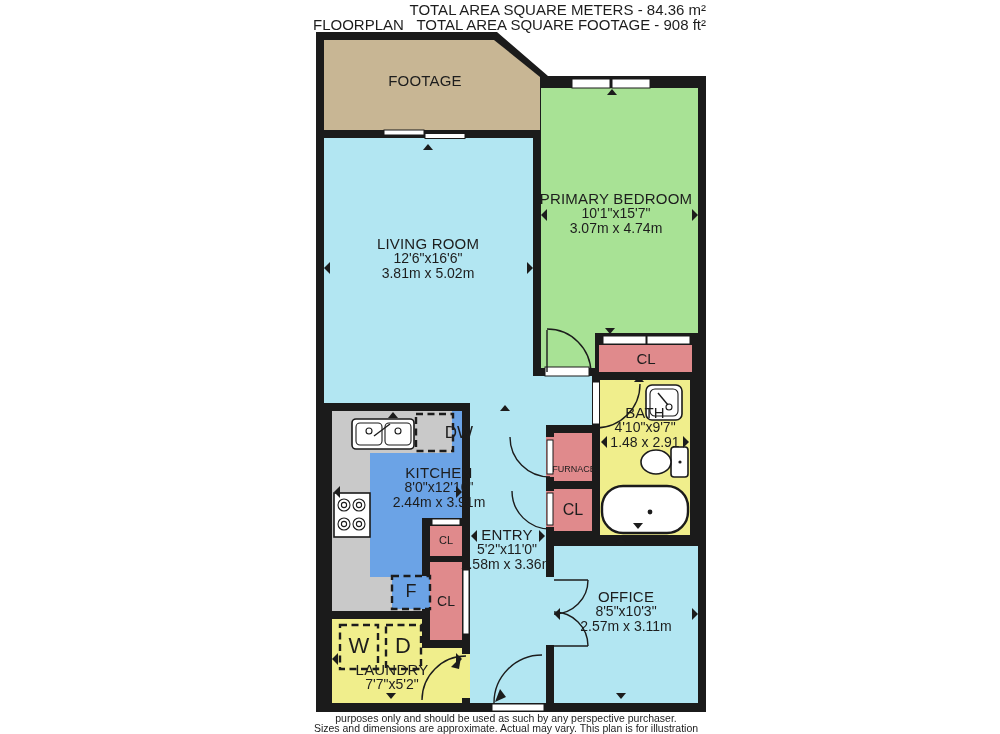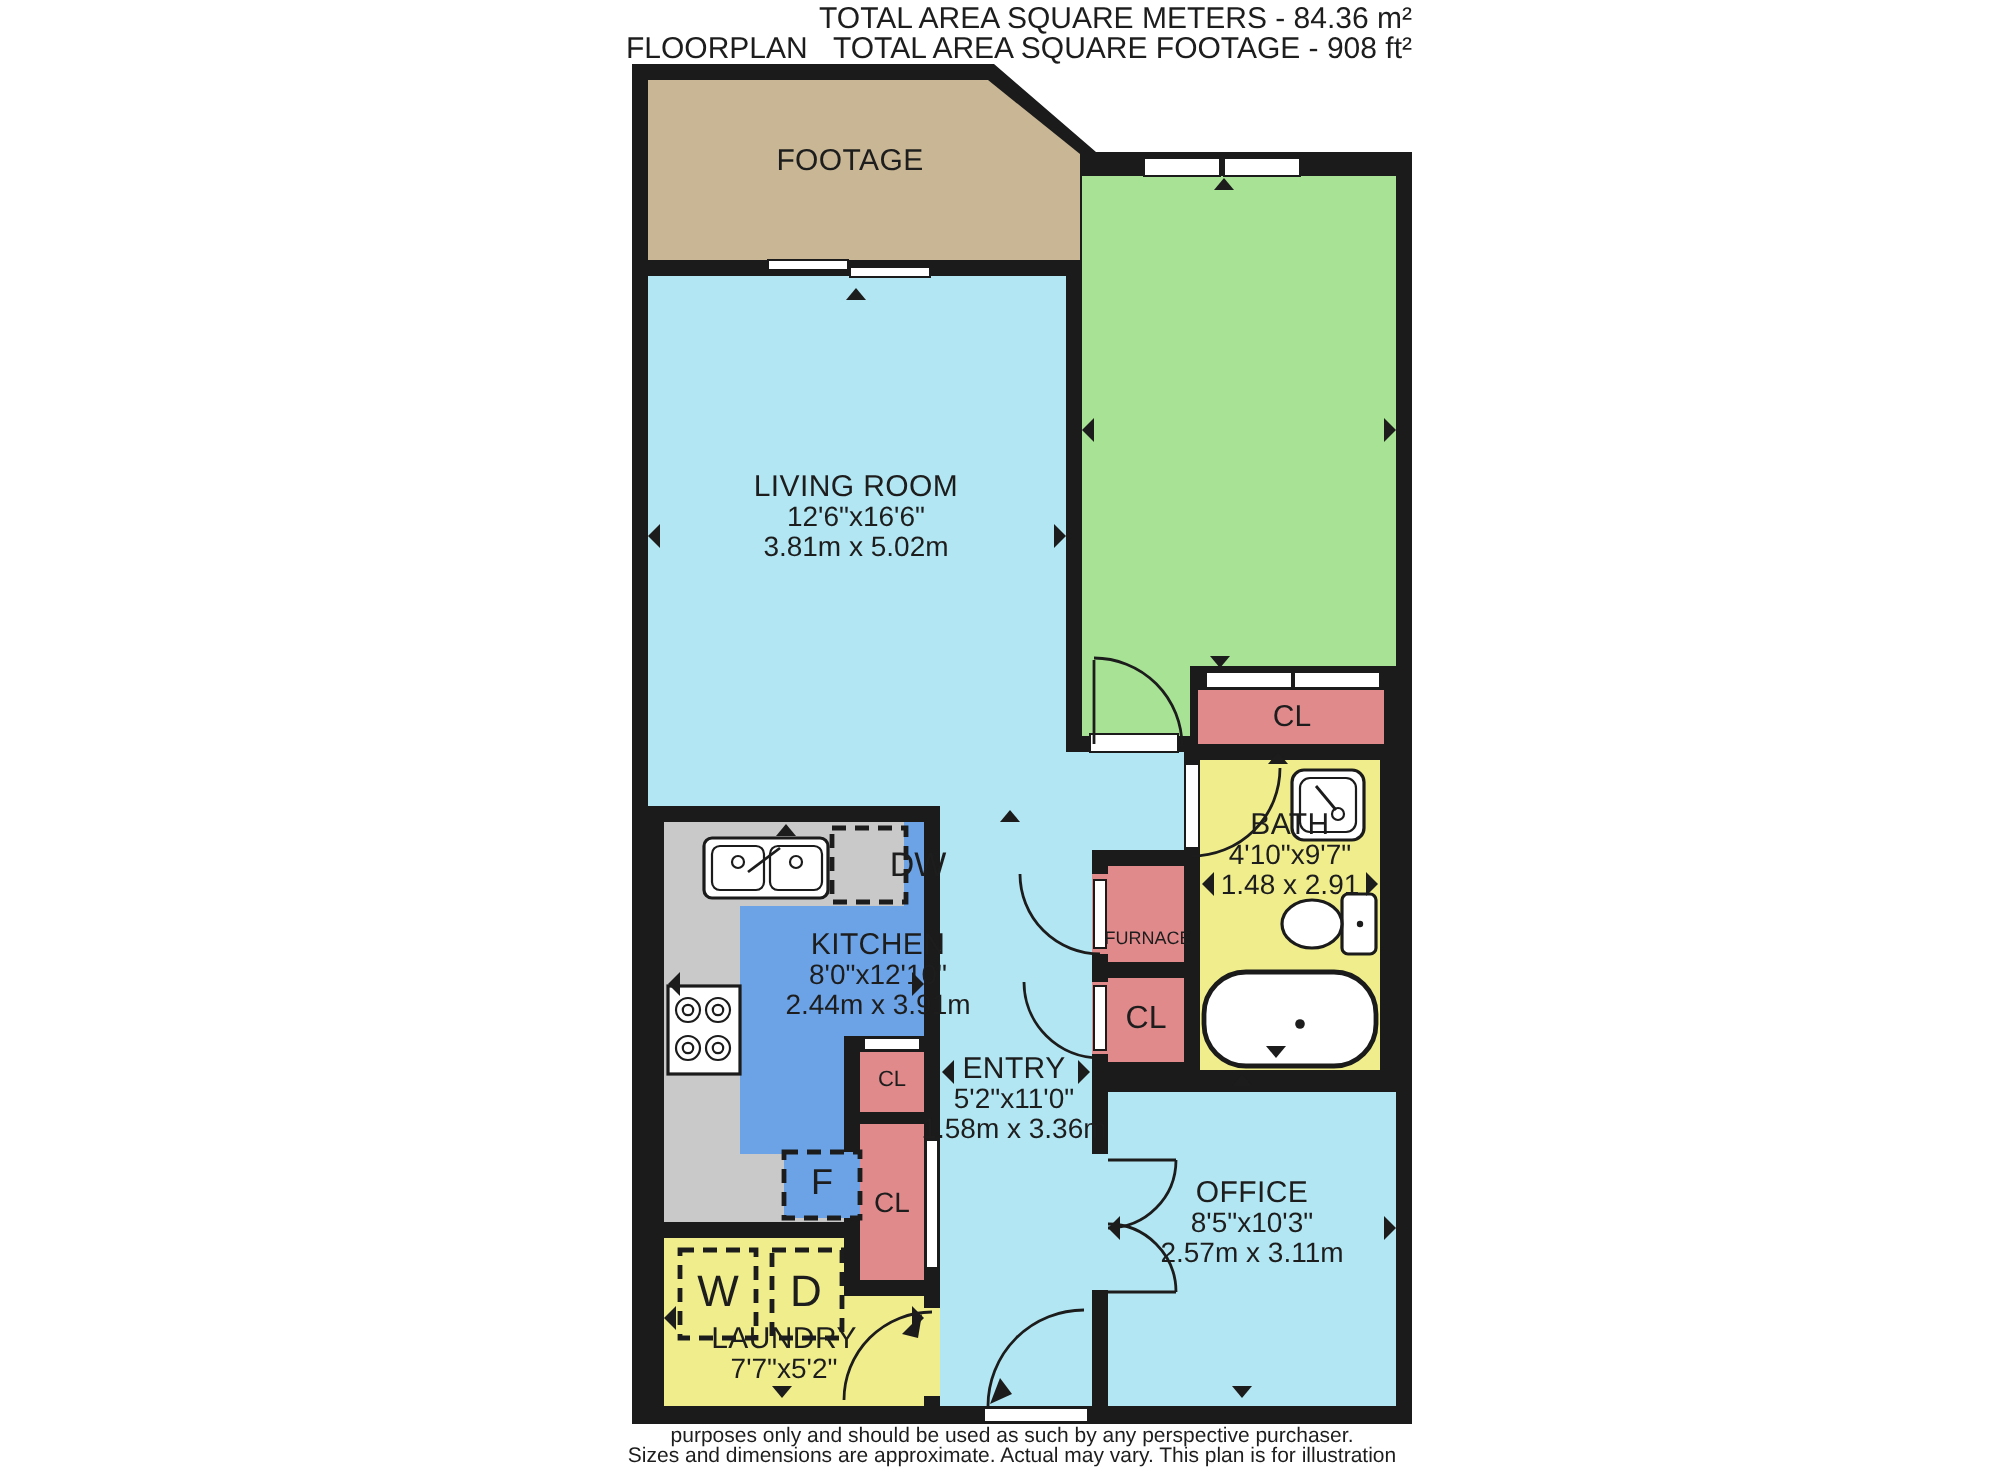--- a/index.html
+++ b/index.html
@@ -189,20 +189,25 @@
   <div class="txt ctr room-label" style="left:425px;top:73px;">
     <div class="rname">FOOTAGE</div>
   </div>
 
   <div class="txt ctr room-label" style="left:428px;top:236px;">
     <div class="rname">LIVING ROOM</div>
     <div class="rdim">12'6"x16'6"</div>
     <div class="rdim">3.81m x 5.02m</div>
   </div>
 
+  <div class="txt ctr room-label" style="left:616px;top:191px;">
+    <div class="rname">PRIMARY BEDROOM</div>
+    <div class="rdim">10'1"x15'7"</div>
+    <div class="rdim">3.07m x 4.74m</div>
+  </div>
 
   <div class="txt ctr room-label" style="left:416px;top:465px;padding-left:46px;">
     <div class="rname">KITCHEN</div>
     <div class="rdim">8'0"x12'10"</div>
     <div class="rdim">2.44m x 3.91m</div>
   </div>
 
   <div class="txt ctr room-label" style="left:645px;top:405px;">
     <div class="rname">BATH</div>
     <div class="rdim">4'10"x9'7"</div>

